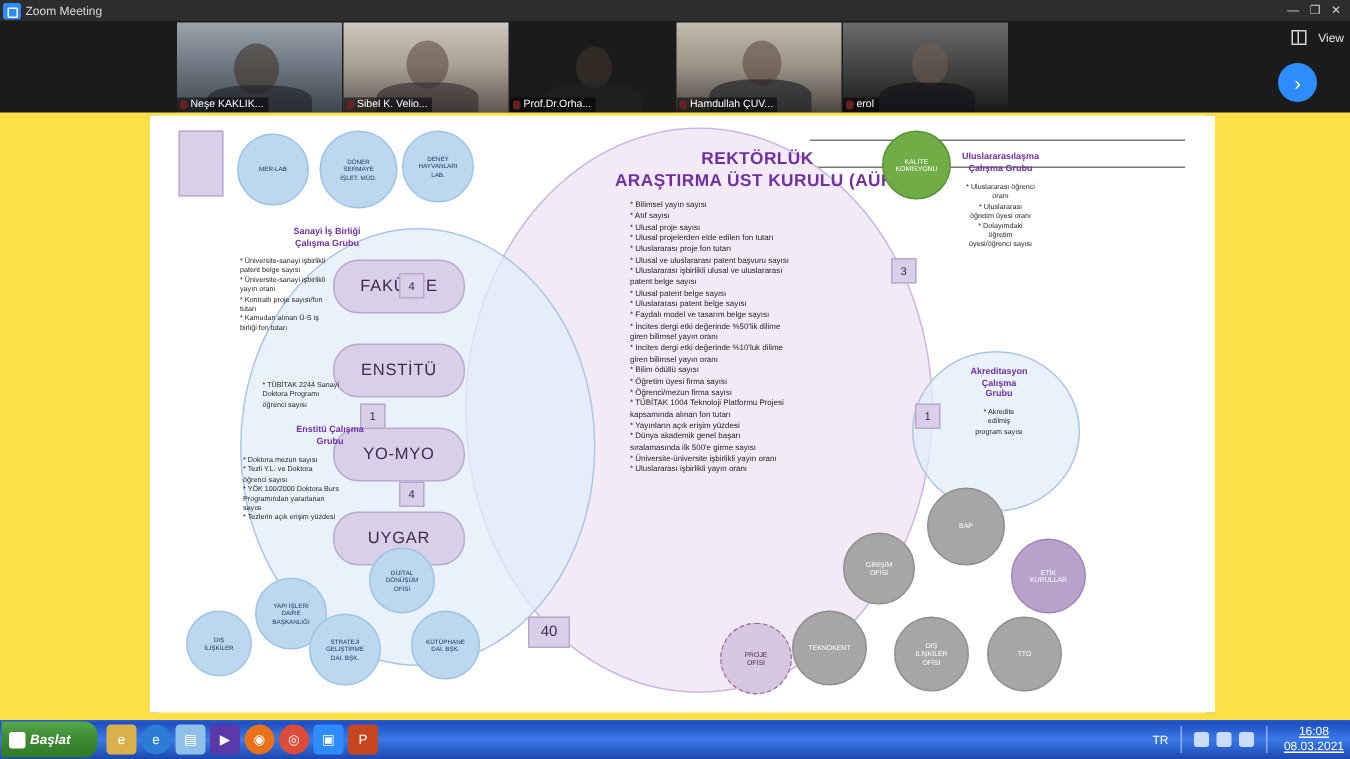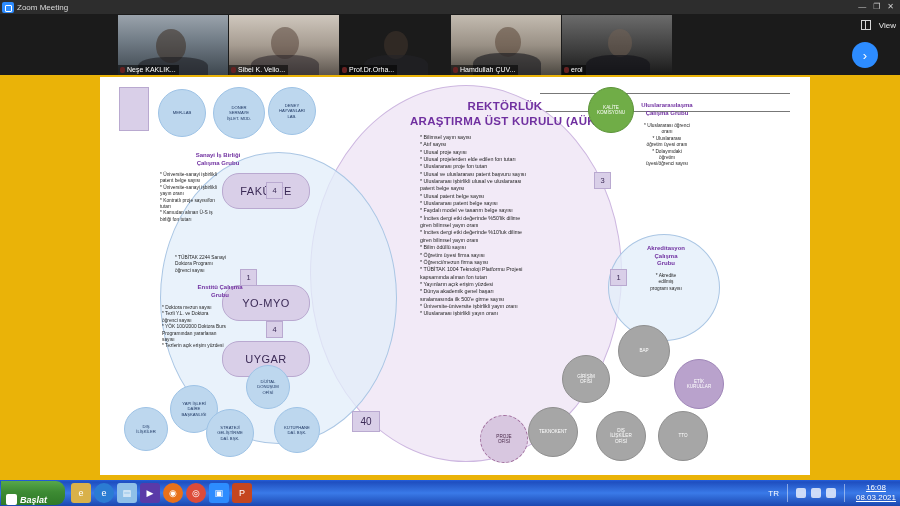--- a/index.html
+++ b/index.html
@@ -129,21 +129,21 @@
     content:"";
     position: absolute; left: 3px; top: 0;
     width: 1px; height: 8px; background: #d7d7d7;
   }
 
   
   .stage {
     position: absolute;
     left: 0; top: 75px;
     width: 900px; height: 405px;
-    background: #eab308;
+    background: #fde047;
   }
   .slide {
     position: absolute;
     left: 100px; top: 2px;
     width: 710px; height: 398px;
     background: #fff;
     overflow: hidden;
   }
   .greenbar {
     position: absolute;
@@ -348,21 +348,21 @@
   }
   .startbtn {
     width: 64px; height: 24px;
     margin-left: 1px;
     background: linear-gradient(180deg,#57a74a 0%,#3d8b33 45%,#2f7a28 100%);
     border-radius: 0 9px 9px 0;
     color: #fff;
     font-size: 9px;
     font-weight: bold;
     font-style: italic;
-    display: flex; align-items: flex-end; gap: 3px;
+    display: flex; align-items: center; gap: 3px;
     padding-left: 5px;
     box-sizing: border-box;
   }
   .startbtn .flag {
     width: 11px; height: 11px;
     background: #fff;
     border-radius: 2px;
   }
   .qlaunch {
     display: flex;
@@ -511,20 +511,23 @@
         <div>* Yayınların açık erişim yüzdesi</div>
         <div>* Dünya akademik genel başarı</div>
         <div>   sıralamasında  ilk 500'e girme sayısı</div>
         <div>* Üniversite-üniversite işbirlikli yayın oranı</div>
         <div>* Uluslararası  işbirlikli yayın oranı</div>
       </div>
 
       <div class="pill" style="left:122px;top:96px;">
         <span>FAKÜLTE</span>
       </div>
+      <div class="pill" style="left:122px;top:152px;">
+        <span>ENSTİTÜ</span>
+      </div>
       <div class="pill" style="left:122px;top:208px;">
         <span>YO-MYO</span>
       </div>
       <div class="pill" style="left:122px;top:264px;">
         <span>UYGAR</span>
       </div>
 
       <div class="badge big" style="left:252px;top:334px;">40</div>
 
       <div class="grp-title" style="left:68px;top:75px;width:100px;">

